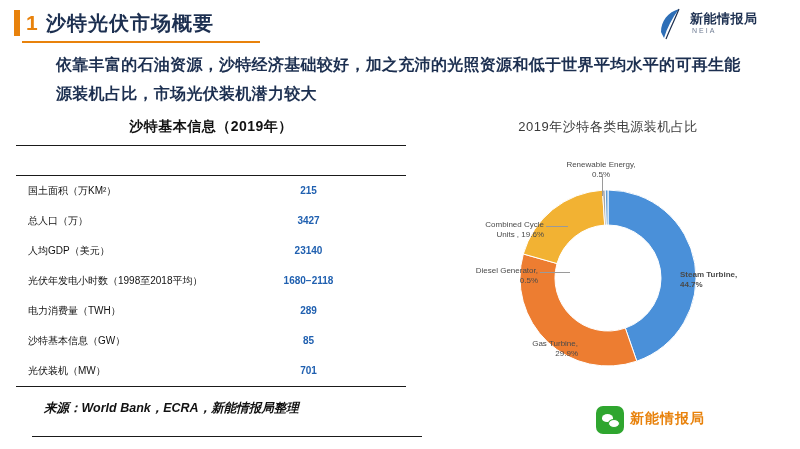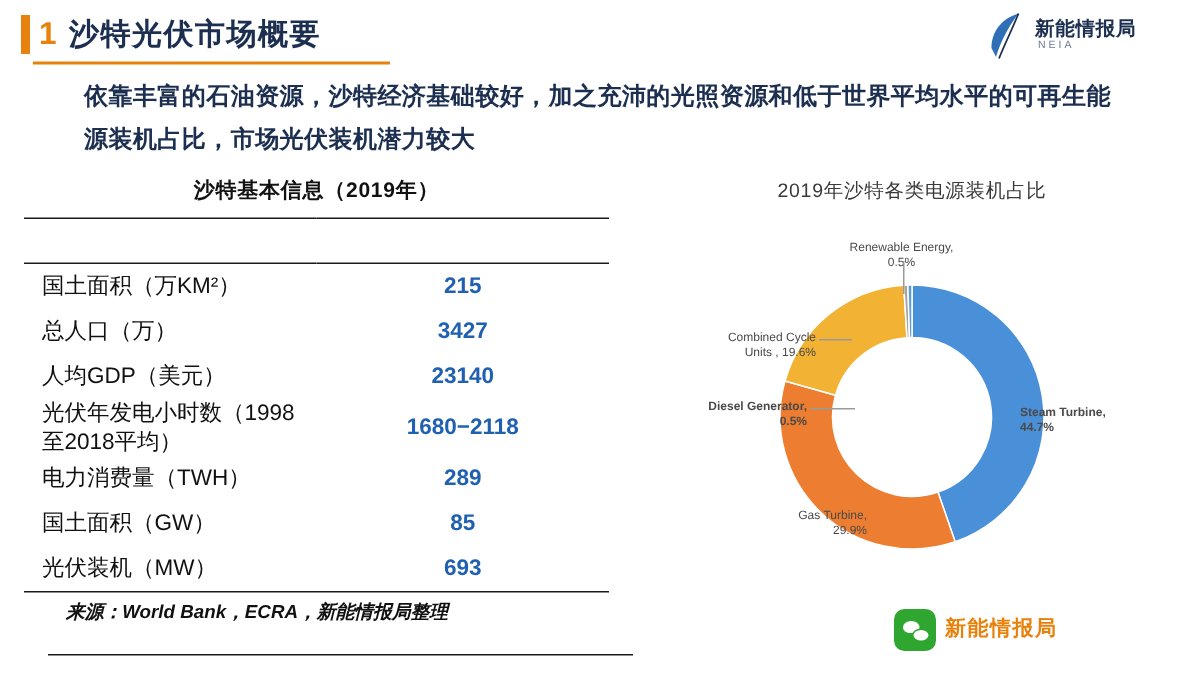--- a/index.html
+++ b/index.html
@@ -135,21 +135,21 @@
   table.info tr {
     height: 30px;
   }
   table.info tr.head-rule td {
     border-top: 1.6px solid #1a1a1a;
     border-bottom: 1.2px solid #1a1a1a;
     height: 0;
     padding: 0;
   }
   table.info td {
-    font-size: 15px;
+    font-size: 10px;
     color: #111111;
     padding: 0 4px;
     vertical-align: middle;
   }
   table.info td.label {
     text-align: left;
     padding-left: 12px;
     width: 59%;
   }
   table.info td.value {
@@ -209,21 +209,21 @@
   .donut-label {
     position: absolute;
     font-size: 8px;
     color: #4a4a4a;
     line-height: 10px;
     white-space: pre-line;
   }
   .lbl-steam  { left: 250px; top: 128px; width: 70px; font-weight: bold; }
   .lbl-gas    { left: 82px;  top: 197px; width: 66px; text-align: right;}
   .lbl-comb   { left: 36px;  top: 78px;  width: 78px; text-align: right;}
-  .lbl-diesel { left: 36px;  top: 124px; width: 72px; text-align: right; font-weight: bold;}
+  .lbl-diesel { left: 36px;  top: 124px; width: 72px; text-align: right;}
   .lbl-renew  { left: 130px; top: 18px;  width: 82px; text-align: center;}
   .leader {
     position: absolute;
     background: #9a9a9a;
   }
 
   
   .wechat {
     position: absolute;
     left: 596px;
@@ -319,26 +319,26 @@
           </tr>
           <tr>
             <td class="label">光伏年发电小时数（1998至2018平均）</td>
             <td class="value">1680−2118</td>
           </tr>
           <tr>
             <td class="label">电力消费量（TWH）</td>
             <td class="value">289</td>
           </tr>
           <tr>
-            <td class="label">国土面积（GW）</td>
+            <td class="label">沙特基本信息（GW）</td>
             <td class="value">85</td>
           </tr>
           <tr>
             <td class="label">光伏装机（MW）</td>
-            <td class="value">693</td>
+            <td class="value">701</td>
           </tr>
         </tbody>
     </table>
     <div class="table-bottom-rule"></div>
   </div>
 
   <div class="source-rule"></div>
   <div class="source">来源：World Bank，ECRA，新能情报局整理</div>
 
   <div class="chart-wrap">

